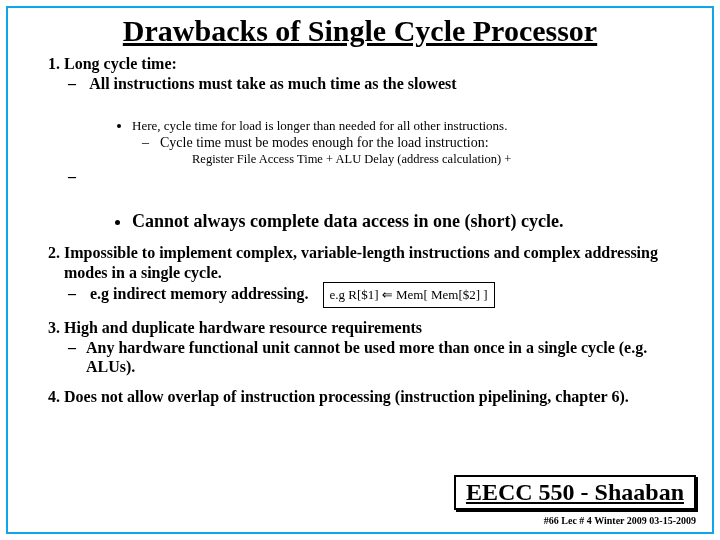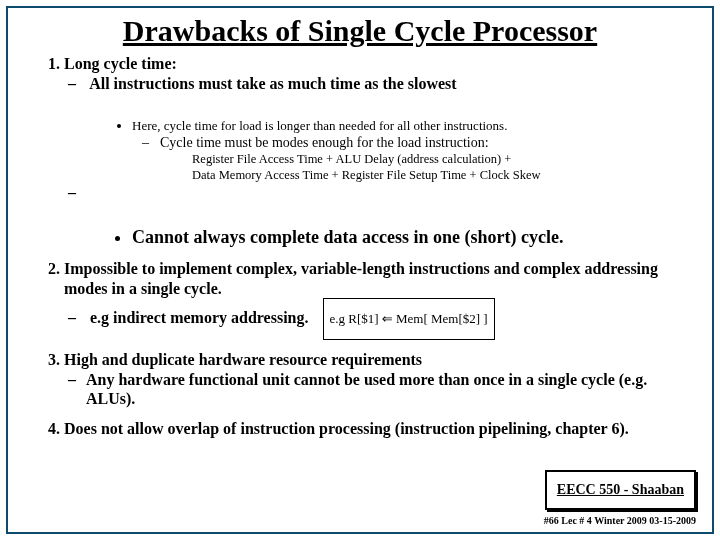--- a/index.html
+++ b/index.html
@@ -10,21 +10,21 @@
     font-family: "Times New Roman", Times, serif;
     color: #000;
     position: relative;
   }
   .slide {
     position: absolute;
     top: 6px;
     left: 6px;
     right: 6px;
     bottom: 6px;
-    border: 2px solid #0c4a6e;
+    border: 2px solid #0ea5e9;
     padding: 6px 18px 0 18px;
   }
   .title {
     font-size: 30px;
     font-weight: bold;
     text-align: center;
     text-decoration: underline;
     margin-top: 0;
     margin-bottom: 6px;
   }
@@ -41,35 +41,35 @@
   ul.bullet > li { font-size: 13px; font-weight: normal; }
   ul.dash2 { list-style: none; padding-left: 28px; }
   ul.dash2 > li::before { content: "–"; display: inline-block; width: 18px; margin-left: -18px; }
   ul.dash2 > li { font-size: 14px; font-weight: normal; }
   .calc { font-size: 12.5px; padding-left: 60px; font-weight: normal; line-height: 1.28; }
   .sublabel { font-weight: bold; display: inline; }
   .sublabel + .boxed { margin-left: 10px; }
   .boxed {
     display: inline-block;
     border: 1px solid #000;
-    padding: 12px 6px;
+    padding: 4px 6px;
     font-size: 13px;
     font-weight: normal;
     vertical-align: middle;
   }
   .footer-badge {
     position: absolute;
     right: 16px;
     bottom: 22px;
     border: 2px solid #000;
     box-shadow: 2px 2px 0 #000;
     background: #fff;
-    font-size: 14px;
+    font-size: 24px;
     font-weight: bold;
-    padding: 10px 10px;
+    padding: 2px 10px;
     text-decoration: underline;
   }
   .footer-meta {
     position: absolute;
     right: 16px;
     bottom: 6px;
     font-size: 10px;
     font-weight: bold;
   }
 </style>
@@ -87,21 +87,20 @@
         <ul class="dash">
           <li>
             <span>All instructions must take as much time as the slowest</span>
             <ul class="bullet">
               <li>
                 <span>Here, cycle time for load is longer than needed for all other instructions.</span>
                 <ul class="dash2">
                   <li>Cycle time must be modes enough for the load instruction:</li>
                 </ul>
                 <div class="calc">Register File Access Time  + ALU Delay (address calculation)  +</div>
-                <div class="calc">Data Memory Access Time  + Register File Setup Time  + Clock Skew</div>
               </li>
             </ul>
           </li>
           <li>
             <ul class="bullet" style="font-weight:bold;">
               <li style="font-size:18px; font-weight:bold;">Cannot always complete data access in one (short) cycle.</li>
             </ul>
           </li>
         </ul>
       </li>

